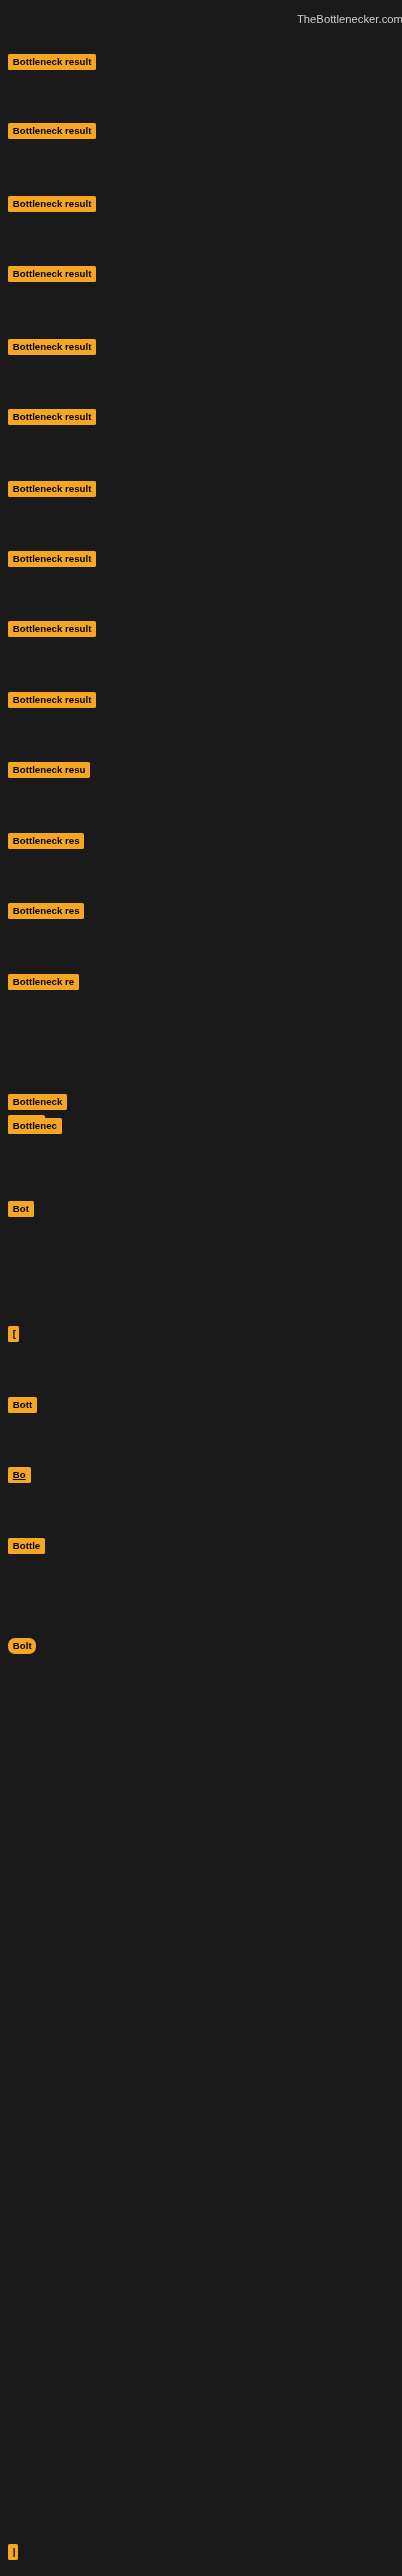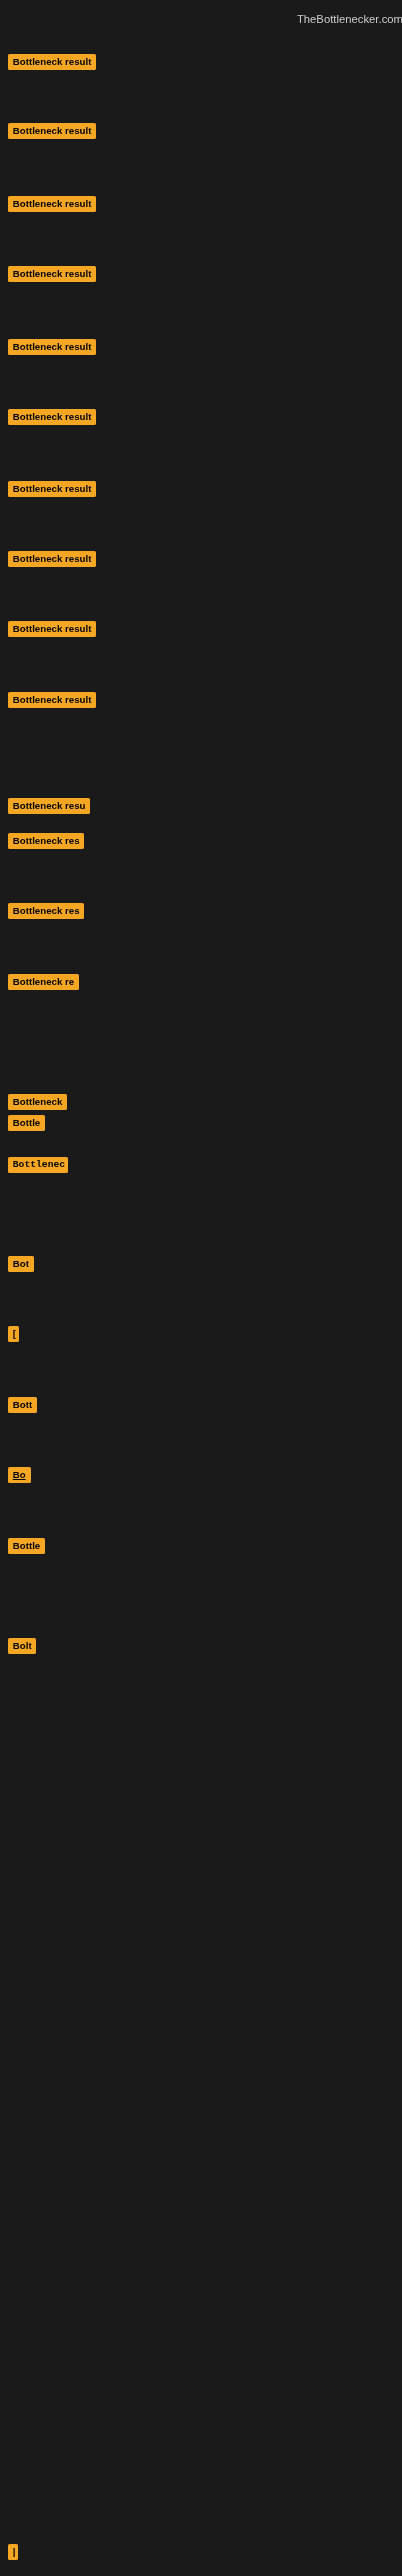--- a/index.html
+++ b/index.html
@@ -45,27 +45,27 @@
 <div class="badge-row" style="top: 46px; left: 0px;"><span class="bottleneck-badge" style="max-width: 125px;">Bottleneck result</span></div>
 <div class="badge-row" style="top: 115px; left: 0px;"><span class="bottleneck-badge" style="max-width: 123px;">Bottleneck result</span></div>
 <div class="badge-row" style="top: 188px; left: 0px;"><span class="bottleneck-badge" style="max-width: 122px;">Bottleneck result</span></div>
 <div class="badge-row" style="top: 258px; left: 0px;"><span class="bottleneck-badge" style="max-width: 119px;">Bottleneck result</span></div>
 <div class="badge-row" style="top: 331px; left: 0px;"><span class="bottleneck-badge" style="max-width: 119px;">Bottleneck result</span></div>
 <div class="badge-row" style="top: 401px; left: 0px;"><span class="bottleneck-badge" style="max-width: 117px;">Bottleneck result</span></div>
 <div class="badge-row" style="top: 473px; left: 0px;"><span class="bottleneck-badge" style="max-width: 115px;">Bottleneck result</span></div>
 <div class="badge-row" style="top: 543px; left: 0px;"><span class="bottleneck-badge" style="max-width: 119px;">Bottleneck result</span></div>
 <div class="badge-row" style="top: 613px; left: 0px;"><span class="bottleneck-badge" style="max-width: 118px;">Bottleneck result</span></div>
 <div class="badge-row" style="top: 684px; left: 0px;"><span class="bottleneck-badge" style="max-width: 114px;">Bottleneck result</span></div>
-<div class="badge-row" style="top: 754px; left: 0px;"><span class="bottleneck-badge" style="max-width: 105px; margin-top: 36px;">Bottleneck resu</span></div>
+<div class="badge-row" style="top: 754px; left: 0px;"><span class="bottleneck-badge" style="max-width: 105px;">Bottleneck resu</span></div>
 <div class="badge-row" style="top: 825px; left: 0px;"><span class="bottleneck-badge" style="max-width: 98px;">Bottleneck res</span></div>
 <div class="badge-row" style="top: 895px; left: 0px;"><span class="bottleneck-badge" style="max-width: 95px;">Bottleneck res</span></div>
 <div class="badge-row" style="top: 966px; left: 0px;"><span class="bottleneck-badge" style="max-width: 90px;">Bottleneck re</span></div>
 <div class="badge-row" style="top: 1086px; left: 0px;"><span class="bottleneck-badge" style="max-width: 72px;">Bottleneck</span></div>
 <div class="badge-row" style="top: 1107px; left: 0px;"><span class="bottleneck-badge" style="max-width: 48px;">Bottle</span></div>
-<div class="badge-row" style="top: 1149px; left: 0px; font-family: Liberation Mono, monospace;"><span class="bottleneck-badge" style="max-width: 60px;">Bottlenec</span></div>
-<div class="badge-row" style="top: 1248px; left: 0px;"><span class="bottleneck-badge" style="max-width: 34px;">Bot</span></div>
+<div class="badge-row" style="top: 1110px; left: 0px;"><span class="bottleneck-badge" style="max-width: 60px;">Bottlenec</span></div>
+<div class="badge-row" style="top: 1193px; left: 0px;"><span class="bottleneck-badge" style="max-width: 34px;">Bot</span></div>
 <div class="badge-row" style="top: 1318px; left: 0px;"><span class="bottleneck-badge" style="max-width: 11.3px;">[</span></div>
 <div class="badge-row" style="top: 1389px; left: 0px;"><span class="bottleneck-badge" style="max-width: 32px; text-align: right;">Bott</span></div>
 <div class="badge-row" style="top: 1459px; left: 0px;"><span class="bottleneck-badge" style="max-width: 22.5px; text-decoration: underline;">Bo</span></div>
 <div class="badge-row" style="top: 1530px; left: 0px;"><span class="bottleneck-badge" style="max-width: 44px;">Bottle</span></div>
-<div class="badge-row" style="top: 1630px; left: 0px;"><span class="bottleneck-badge" style="max-width: 31px;">Bolt</span></div>
+<div class="badge-row" style="top: 1630px; left: 0px;"><span class="bottleneck-badge" style="max-width: 31px; border-radius: 7px;">Bolt</span></div>
 <div class="badge-row" style="top: 2536px; left: 0px;"><span class="bottleneck-badge" style="max-width: 8px;">|</span></div>
 
 
 </body></html>

